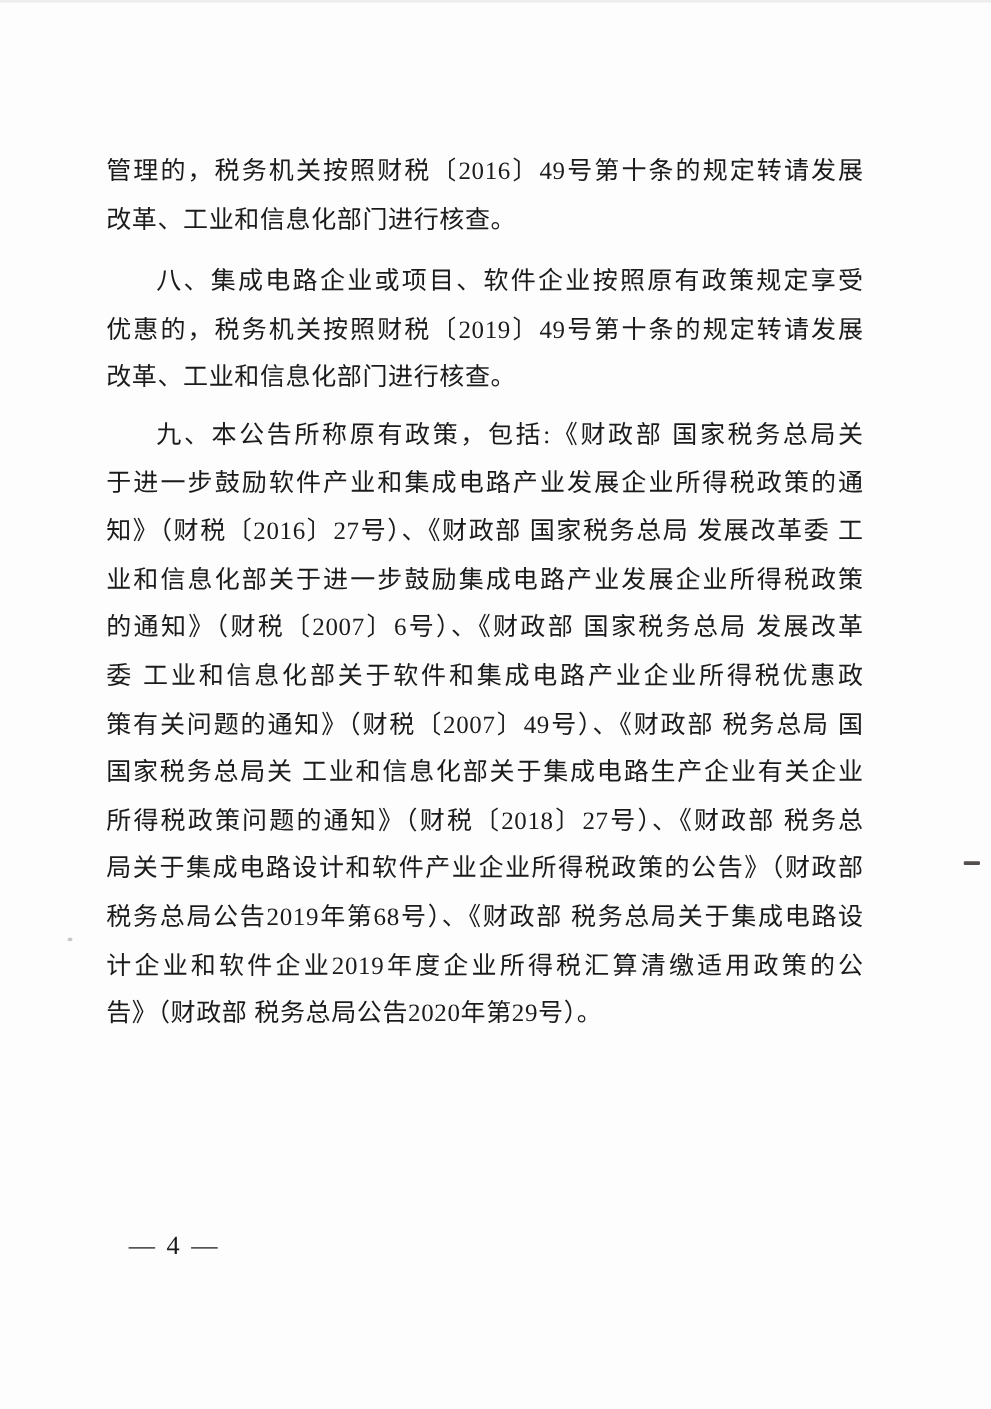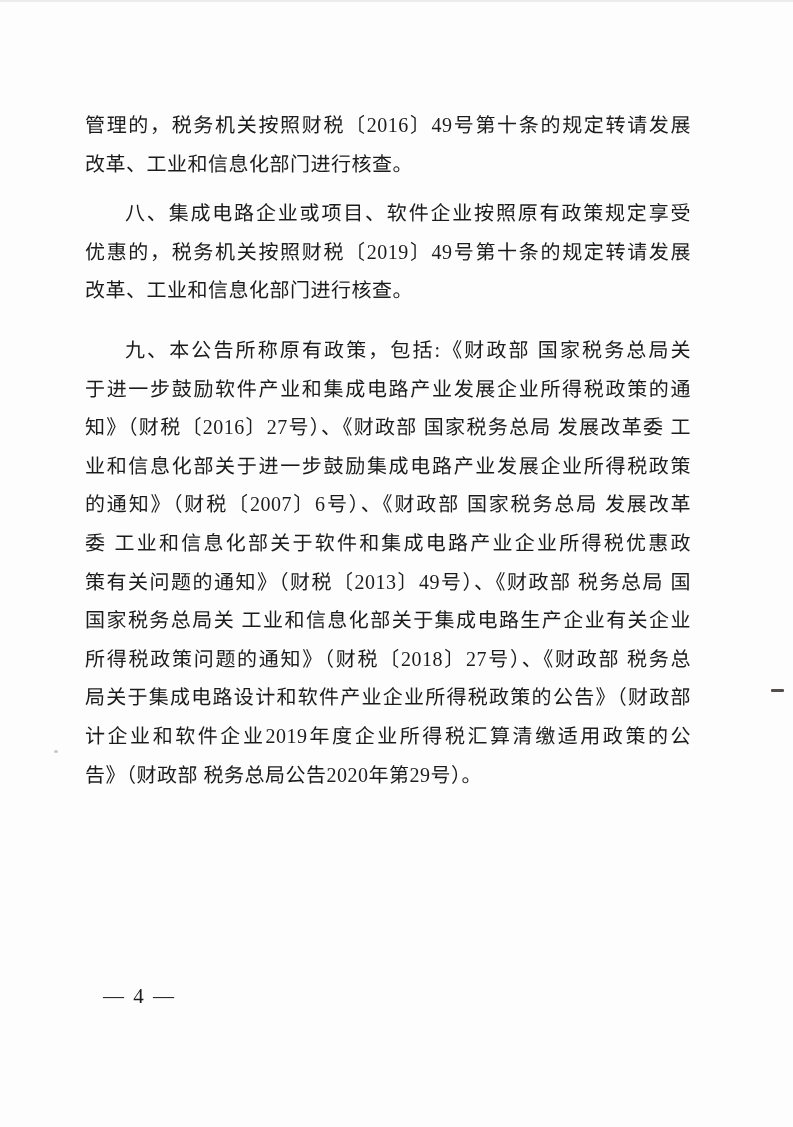--- a/index.html
+++ b/index.html
@@ -18,29 +18,29 @@
   .top-edge {
     position: absolute;
     top: 0; left: 0;
     width: 100%;
     height: 2px;
     background: #ececec;
   }
   .text-block {
     position: absolute;
     left: 85px;
-    top: 106px;
+    top: 118px;
     width: 606px;
     color: #1b1b1b;
     font-size: 20px;
     letter-spacing: 0.5px;
   }
   .para { margin: 0; padding: 0; }
   .para.p2 { margin-top: 11px; }
-  .para.p3 { margin-top: 21px; }
+  .para.p3 { margin-top: 7px; }
   .para.p4 { margin-top: 8px; }
   .line {
     height: 38.6px;
     line-height: 38.6px;
     white-space: nowrap;
     text-align: justify;
     text-align-last: justify;
     text-justify: inter-character;
     overflow: visible;
   }
@@ -90,24 +90,25 @@
         <div class="line">优惠的，税务机关按照财税〔2019〕49号第十条的规定转请发展</div>
         <div class="line flush">改革、工业和信息化部门进行核查。</div>
       </div>
       <div class="para p3">
         <div class="line indent">九、本公告所称原有政策，包括:《财政部 国家税务总局关</div>
         <div class="line">于进一步鼓励软件产业和集成电路产业发展企业所得税政策的通</div>
         <div class="line">知》（财税〔2016〕27号）、《财政部 国家税务总局 发展改革委 工</div>
         <div class="line">业和信息化部关于进一步鼓励集成电路产业发展企业所得税政策</div>
         <div class="line">的通知》（财税〔2007〕6号）、《财政部 国家税务总局 发展改革</div>
         <div class="line">委 工业和信息化部关于软件和集成电路产业企业所得税优惠政</div>
-        <div class="line">策有关问题的通知》（财税〔2013〕49号）、《财政部 税务总局 国</div>
+        <div class="line">策有关问题的通知》（财税〔2007〕49号）、《财政部 税务总局 国</div>
         <div class="line">国家税务总局关 工业和信息化部关于集成电路生产企业有关企业</div>
         <div class="line">所得税政策问题的通知》（财税〔2018〕27号）、《财政部 税务总</div>
         <div class="line">局关于集成电路设计和软件产业企业所得税政策的公告》（财政部</div>
+        <div class="line">税务总局公告2019年第68号）、《财政部 税务总局关于集成电路设</div>
         <div class="line">计企业和软件企业2019年度企业所得税汇算清缴适用政策的公</div>
         <div class="line flush">告》（财政部 税务总局公告2020年第29号）。</div>
       </div>
     </main>
 
   <div class="footer-pagenum">— 4 —</div>
 
   <div class="artifact-dash"></div>
   <div class="artifact-speck"></div>
 </div>

